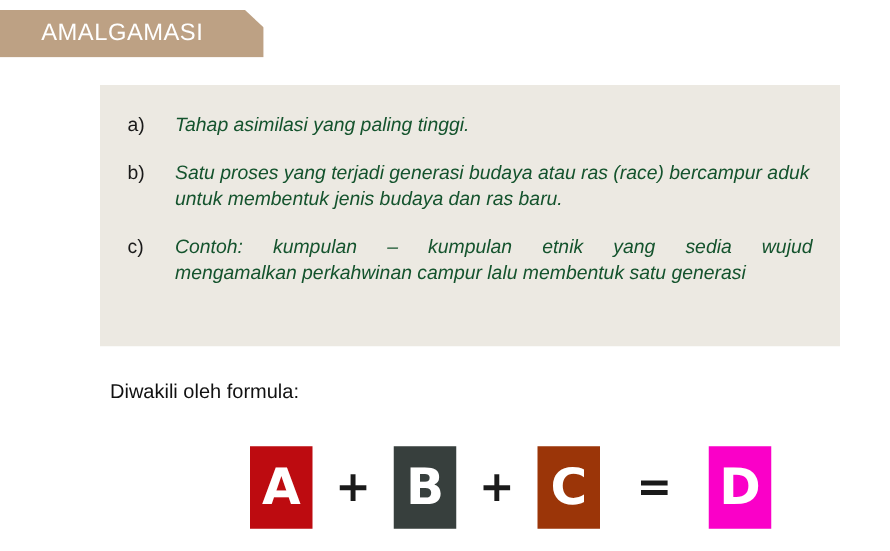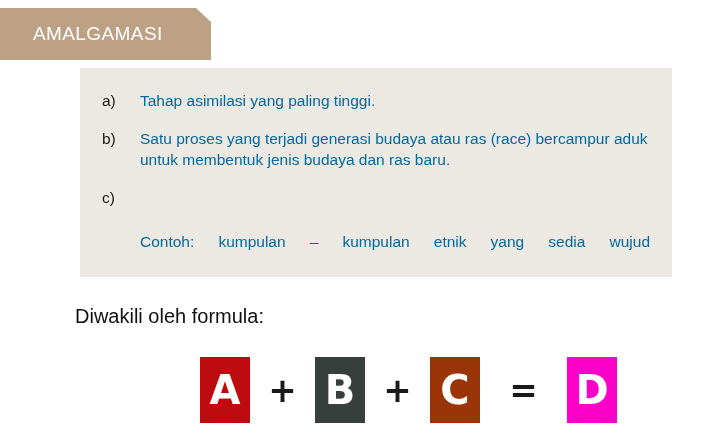--- a/index.html
+++ b/index.html
@@ -14,21 +14,21 @@
     overflow: hidden;
     position: relative;
   }
 
   
   .title-banner {
     position: absolute;
     left: 0;
     top: 8px;
     width: 211px;
-    height: 52px;
+    height: 38px;
     background: #bda184;
     display: flex;
     align-items: center;
     
     clip-path: polygon(0 0, 196px 0, 211px 14px, 211px 100%, 0 100%);
   }
   .title-text {
     color: #ffffff;
     font-size: 19px;
     letter-spacing: 0.4px;
@@ -56,41 +56,41 @@
   .bullet-marker {
     flex: 0 0 auto;
     width: 38px;
     font-size: 15.5px;
     color: #1a1a1a;
     line-height: 1.36;
   }
   .bullet-body {
     flex: 1 1 auto;
     font-size: 15.5px;
-    color: #0369a1;
+    color: #14532d;
     line-height: 1.36;
+    font-style: italic;
   }
   .bullet-body.justified {
     text-align: justify;
-    margin-top: 44px;
   }
   .bullet-body.justified > span {
     display: block;
   }
   .bullet-body.justified > span.j {
     text-align: justify;
     text-align-last: justify;
   }
 
   
   .caption {
     position: absolute;
-    left: 75px;
+    left: 88px;
     top: 305px;
-    font-size: 20px;
+    font-size: 16px;
     color: #111111;
   }
 
   
   .formula-row {
     position: absolute;
     left: 200px;
     top: 357px;
     display: flex;
     align-items: center;
@@ -139,20 +139,21 @@
     <span class="bullet-body">
       <span>Satu proses yang terjadi generasi budaya atau ras (race) bercampur</span>
       <span>aduk untuk membentuk jenis budaya dan ras baru.</span>
     </span>
   </div>
 
   <div class="bullet-row">
     <span class="bullet-marker">c)</span>
     <span class="bullet-body justified">
       <span class="j">Contoh: kumpulan – kumpulan etnik yang sedia wujud</span>
+      <span>mengamalkan perkahwinan campur lalu membentuk satu generasi</span>
     </span>
   </div>
 
 </div>
 
 <div class="caption">Diwakili oleh formula:</div>
 
 <div class="formula-row">
 
   <div class="formula-box" style="background: rgb(189, 11, 16);">

